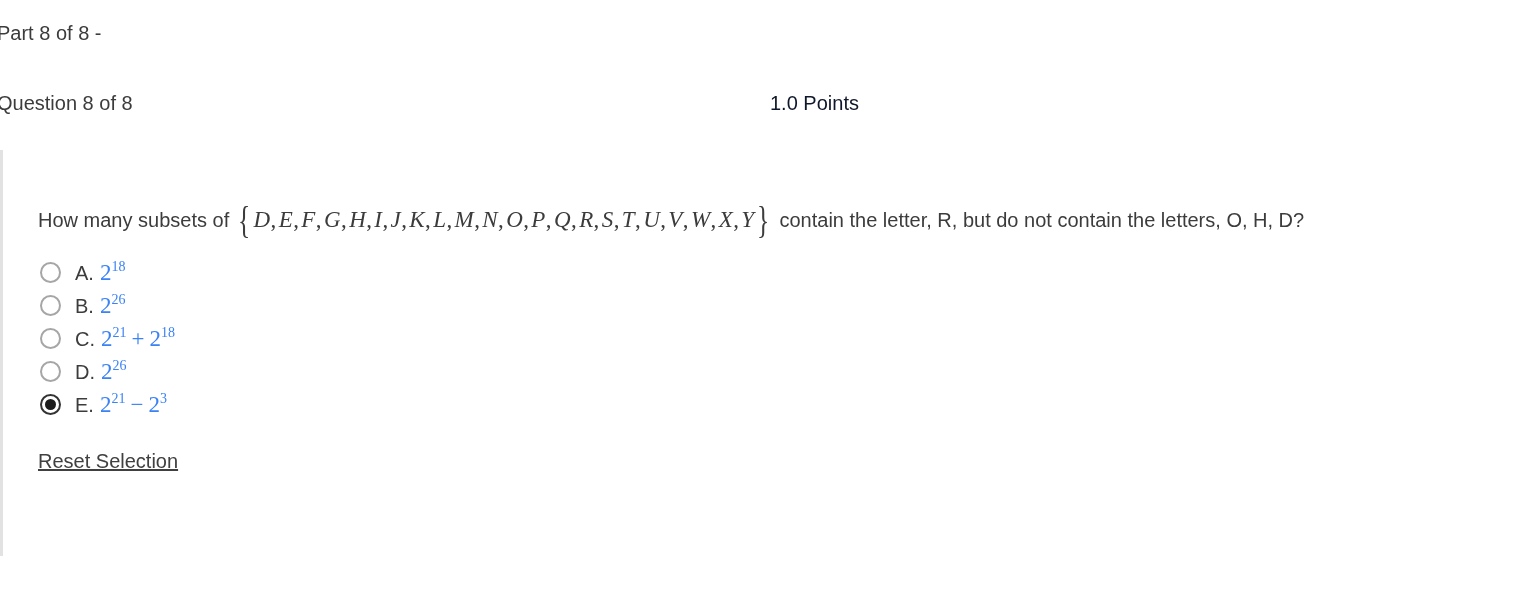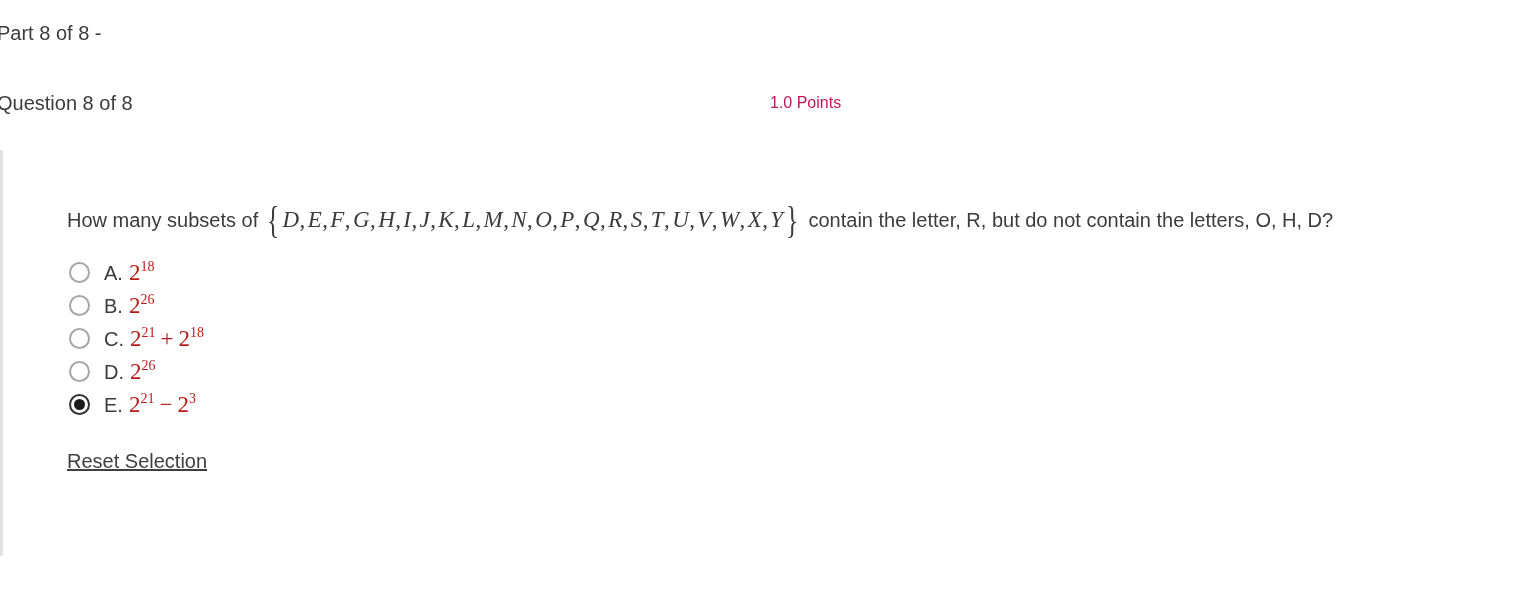--- a/index.html
+++ b/index.html
@@ -39,43 +39,42 @@
     top: 0;
     font-size: 20px;
     line-height: 28px;
     color: #3c3c3c;
     white-space: nowrap;
   }
   .points-label {
     position: absolute;
     left: 773px;
     top: 0;
-    font-size: 16px;
+    font-size: 20px;
     line-height: 28px;
-    color: #be185d;
+    color: #0f172a;
     white-space: nowrap;
   }
 
   
   .question-panel {
     position: absolute;
     left: 0;
     top: 150px;
     width: 1500px;
     height: 406px;
     border-left: 3px solid #e2e2e2;
     box-sizing: border-box;
   }
 
   .question-body {
     position: absolute;
     left: 35px;
     top: 50px;
     width: 1400px;
-    margin-left: 29px;
   }
 
   .question-text {
     font-size: 20px;
     line-height: 39px;
     color: #3c3c3c;
     max-width: 1345px;
   }
 
   
@@ -142,21 +141,21 @@
     font-size: 20px;
     line-height: 26px;
     color: #3c3c3c;
     margin-left: 14px;
     white-space: nowrap;
   }
   .option-math {
     font-family: "Liberation Serif", "DejaVu Serif", serif;
     font-size: 23px;
     line-height: 26px;
-    color: #b91c1c;
+    color: #3b82f6;
     margin-left: 6px;
     white-space: nowrap;
   }
   .option-math sup {
     font-size: 14px;
     vertical-align: super;
     line-height: 0;
   }
   .op {
     font-style: normal;

